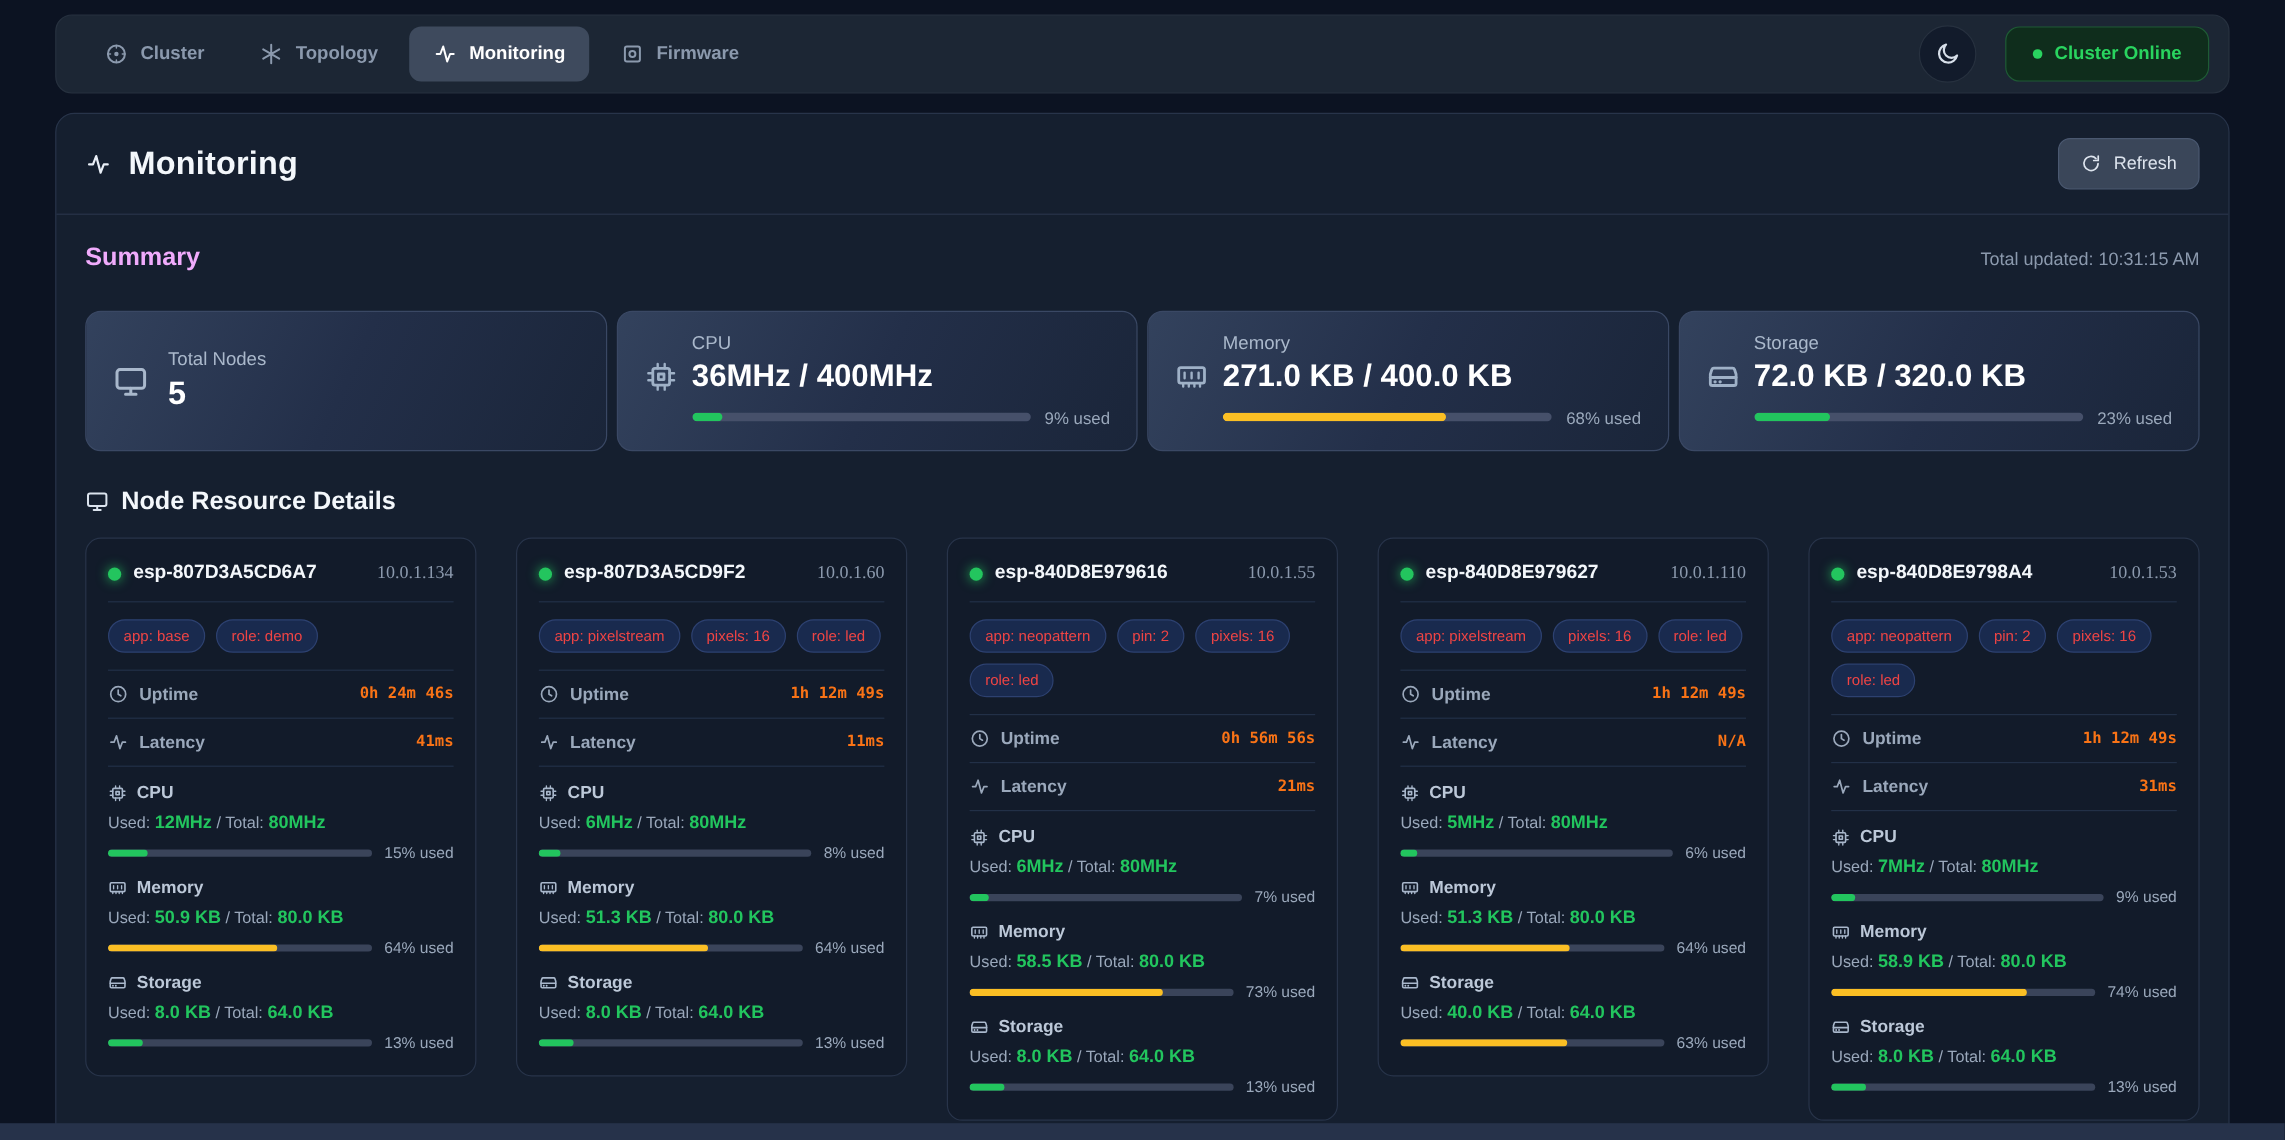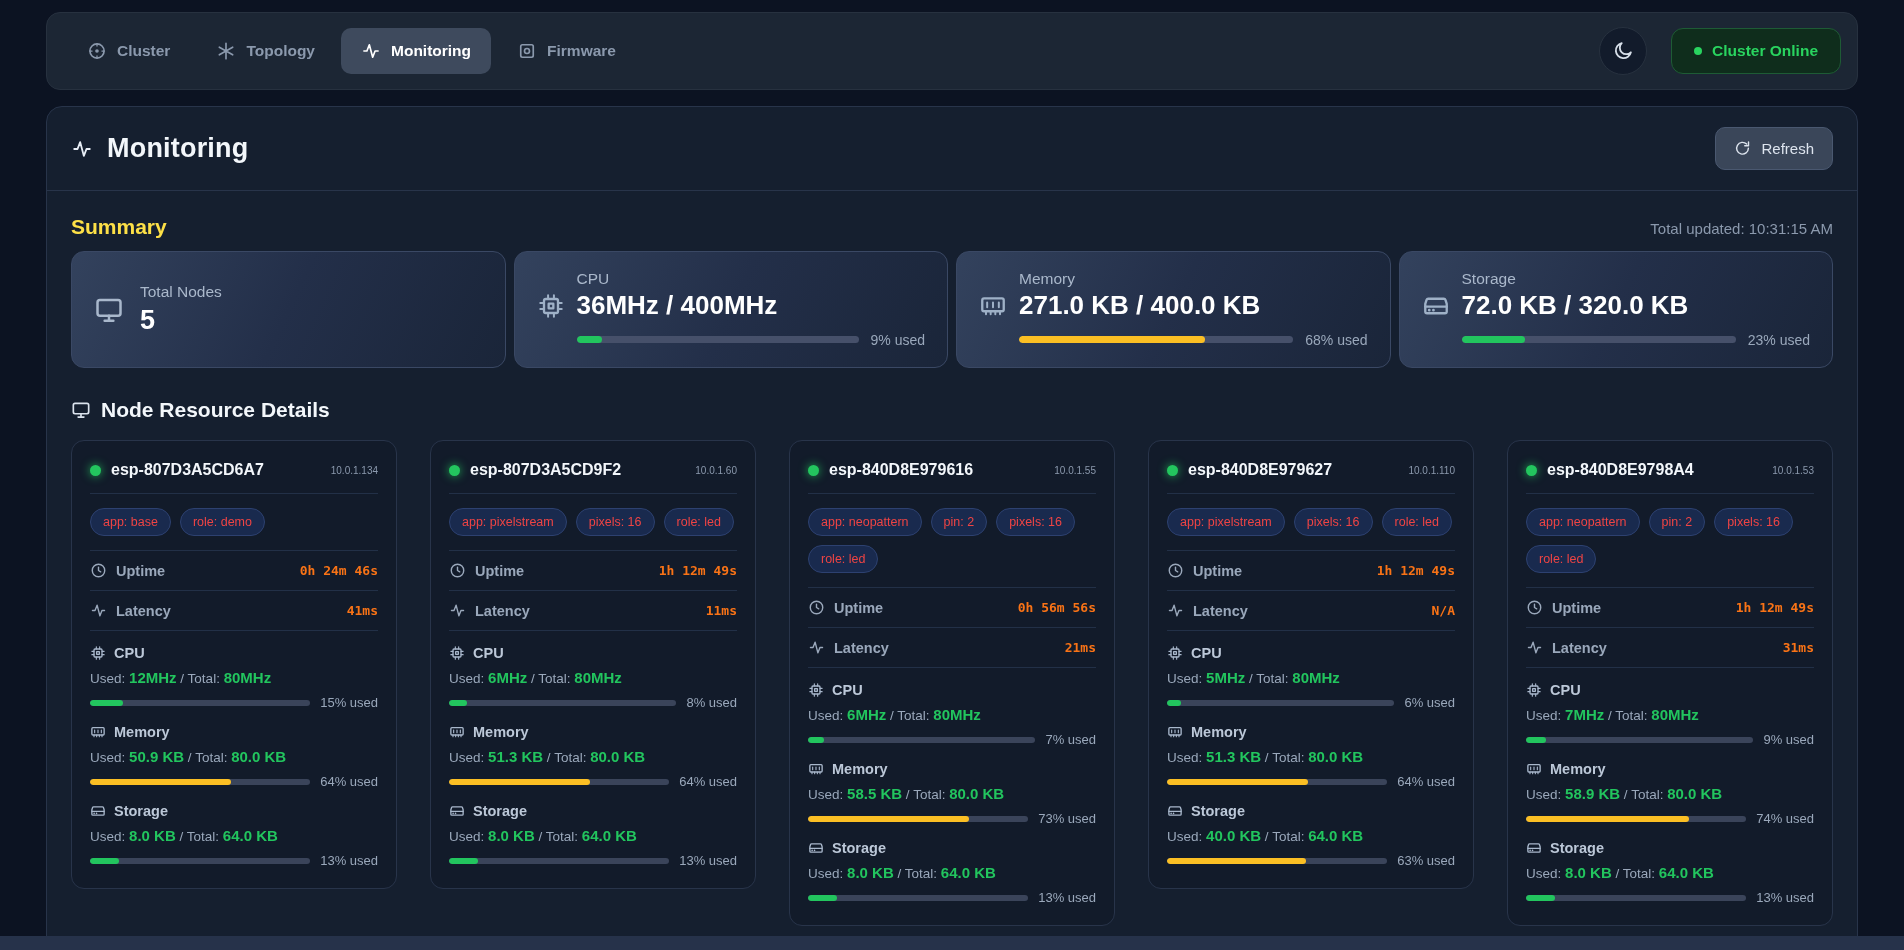--- a/index.html
+++ b/index.html
@@ -3,41 +3,41 @@
 <meta charset="utf-8">
 <style>
   *{box-sizing:border-box;margin:0;padding:0}
   html,body{width:1904px;height:950px}
   body{position:relative;overflow:hidden;background:#0c1322;font-family:"Liberation Sans","DejaVu Sans",sans-serif;color:#e6ebf3}
   .icon{display:inline-flex;flex:0 0 auto}
   .icon svg{width:100%;height:100%;display:block}
   .i16{width:16px;height:16px}.i17{width:17px;height:17px}.i20{width:20px;height:20px}
   .i22{width:22px;height:22px}.i28{width:28px;height:28px}.i30{width:30px;height:30px}
 
-  .topbar{margin:12px 46px 0;height:78px;background:#1c2634;border:1px solid #27313f;border-radius:14px;display:flex;align-items:center;justify-content:space-between;padding:0 16px 0 20px}
+  .topbar{margin:12px 46px 0;height:66px;background:#1c2634;border:1px solid #27313f;border-radius:14px;display:flex;align-items:center;justify-content:space-between;padding:0 16px 0 20px}
   .tabs{display:flex;gap:6px}
   .tab{display:flex;align-items:center;gap:10px;padding:13px 20px;border-radius:10px;color:#8b99ad;font-size:15.5px;font-weight:600;cursor:pointer}
   .tab.active{background:#3e4a5d;color:#fff}
   .topbar-right{display:flex;align-items:center;gap:24px}
   .moon-btn{width:48px;height:48px;border-radius:50%;background:#121b2b;border:1px solid #27313f;color:#d7dfe9;display:flex;align-items:center;justify-content:center;cursor:pointer}
   .online-btn{display:flex;align-items:center;gap:10px;padding:13px 22px;border-radius:12px;background:#0f2d1c;border:1px solid #1e5b35;color:#29d45f;font-size:15.5px;font-weight:700;cursor:pointer}
   .online-dot{width:8px;height:8px;border-radius:50%;background:#29d45f}
 
   .panel{margin:16px 46px 0;background:#151f2f;border:1px solid #28344a;border-radius:16px;padding-bottom:28px}
   .panel-head{display:flex;align-items:center;justify-content:space-between;padding:20px 24px;border-bottom:1px solid #28344a}
   .panel-title{display:flex;align-items:center;gap:14px;font-size:27px;font-weight:700;color:#f3f7fb;letter-spacing:.2px}
   .title-icon{color:#e8eef6}
   .refresh-btn{display:flex;align-items:center;gap:10px;background:#3a4659;border:1px solid #4a5870;border-radius:10px;padding:12px 18px;color:#dde4ee;font-size:15px;cursor:pointer}
 
   .section{padding:0 24px}
   .sec-row{display:flex;align-items:baseline;justify-content:space-between;margin-top:24px}
-  .sec-title{font-size:21px;font-weight:700;color:#fde047}
+  .sec-title{font-size:21px;font-weight:700;color:#f0abfc}
   .updated{font-size:15px;color:#8b99ad}
 
-  .sumgrid{display:grid;grid-template-columns:repeat(4,minmax(0,1fr));gap:8px;margin-top:12px}
+  .sumgrid{display:grid;grid-template-columns:repeat(4,minmax(0,1fr));gap:8px;margin-top:32px}
   .scard{background:linear-gradient(115deg,#33425d 0%,#232f49 50%,#1a2539 100%);border:1px solid #3a4864;border-radius:13px;padding:18px 22px;min-height:117px}
   .tncard{display:flex;align-items:center;gap:16px}
   .tn-icon{color:#a9b8cc}
   .tn-lbl{font-size:15.5px;color:#aab8cb;margin-bottom:5px}
   .tn-val{font-size:27px;font-weight:700;color:#fff;line-height:1.1}
   .m-lbl{font-size:15.5px;color:#aab8cb;margin-left:40px}
   .m-valrow{display:flex;align-items:center;gap:12px;margin-top:3px}
   .m-icon{color:#9fb1c7}
   .m-val{font-size:26px;font-weight:700;color:#fff;line-height:1.15;white-space:nowrap}
   .m-barrow{display:flex;align-items:center;gap:12px;margin-left:40px;margin-top:11px}
@@ -45,21 +45,21 @@
   .fill{height:100%;border-radius:4px}
   .pct{font-size:14px;color:#9aa8bb;white-space:nowrap}
 
   .nodes-head{display:flex;align-items:center;gap:10px;margin-top:30px;font-size:21px;font-weight:700;color:#f3f7fb}
   .nodes-head .icon{color:#dbe3ee}
   .nodegrid{display:grid;grid-template-columns:repeat(5,minmax(0,1fr));gap:33px;margin-top:18px;align-items:start}
   .ncard{background:#121b2a;border:1px solid #28344a;border-radius:13px;padding:16px 18px 20px}
   .nhead{display:flex;align-items:center;gap:10px;padding:4px 0 14px;border-bottom:1px solid #223047}
   .ndot{width:11px;height:11px;border-radius:50%;background:#23c55e;box-shadow:0 0 9px 1px rgba(35,197,94,.65);flex:0 0 auto}
   .nname{font-size:16px;font-weight:700;color:#f3f7fb;white-space:nowrap;overflow:hidden;text-overflow:ellipsis}
-  .nip{margin-left:auto;font-family:Liberation Sans, sans-serif;font-size:10px;color:#8b99ad;flex:0 0 auto}
+  .nip{margin-left:auto;font-family:Liberation Serif, serif;font-size:15px;color:#8b99ad;flex:0 0 auto}
   .ntags{display:flex;flex-wrap:wrap;gap:9px;padding:14px 0;border-bottom:1px solid #223047}
   .tag{background:#192a4e;border:1px solid #2d4170;border-radius:999px;padding:6px 12px;font-size:12.5px;color:#ef4444;white-space:nowrap}
   .stat{display:flex;align-items:center;padding:11px 0;border-bottom:1px solid #223047;font-size:14.5px;font-weight:600;color:#9aa8bb}
   .stat .icon{margin-right:9px;color:#9aa8bb}
   .stat-val{margin-left:auto;font-family:"DejaVu Sans Mono",monospace;font-size:13px;font-weight:700;color:#f97316;white-space:nowrap}
   .nmetric{margin-top:14px}
   .nm-head{display:flex;align-items:center;gap:8px;font-size:14.5px;font-weight:600;color:#bcc8d8}
   .nm-head .icon{color:#a9b8cc}
   .nm-usage{margin-top:8px;font-size:13.5px;color:#9aa8bb;white-space:nowrap}
   .nm-usage b{font-size:15px;color:#22c55e}

